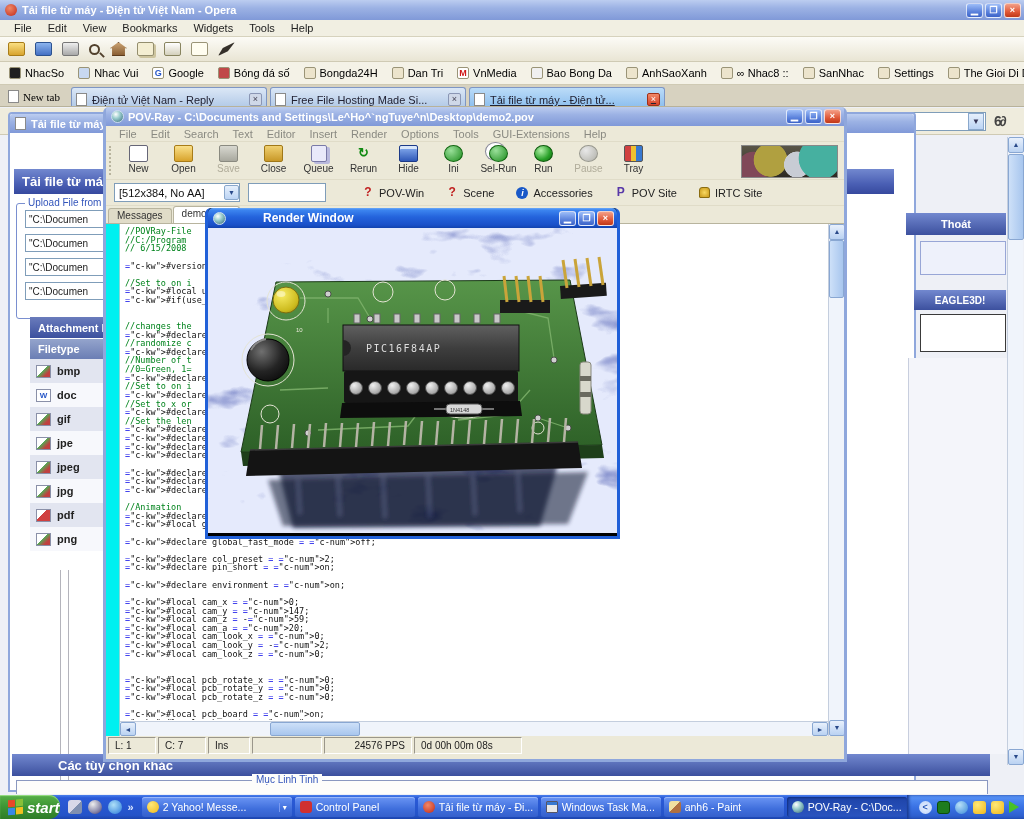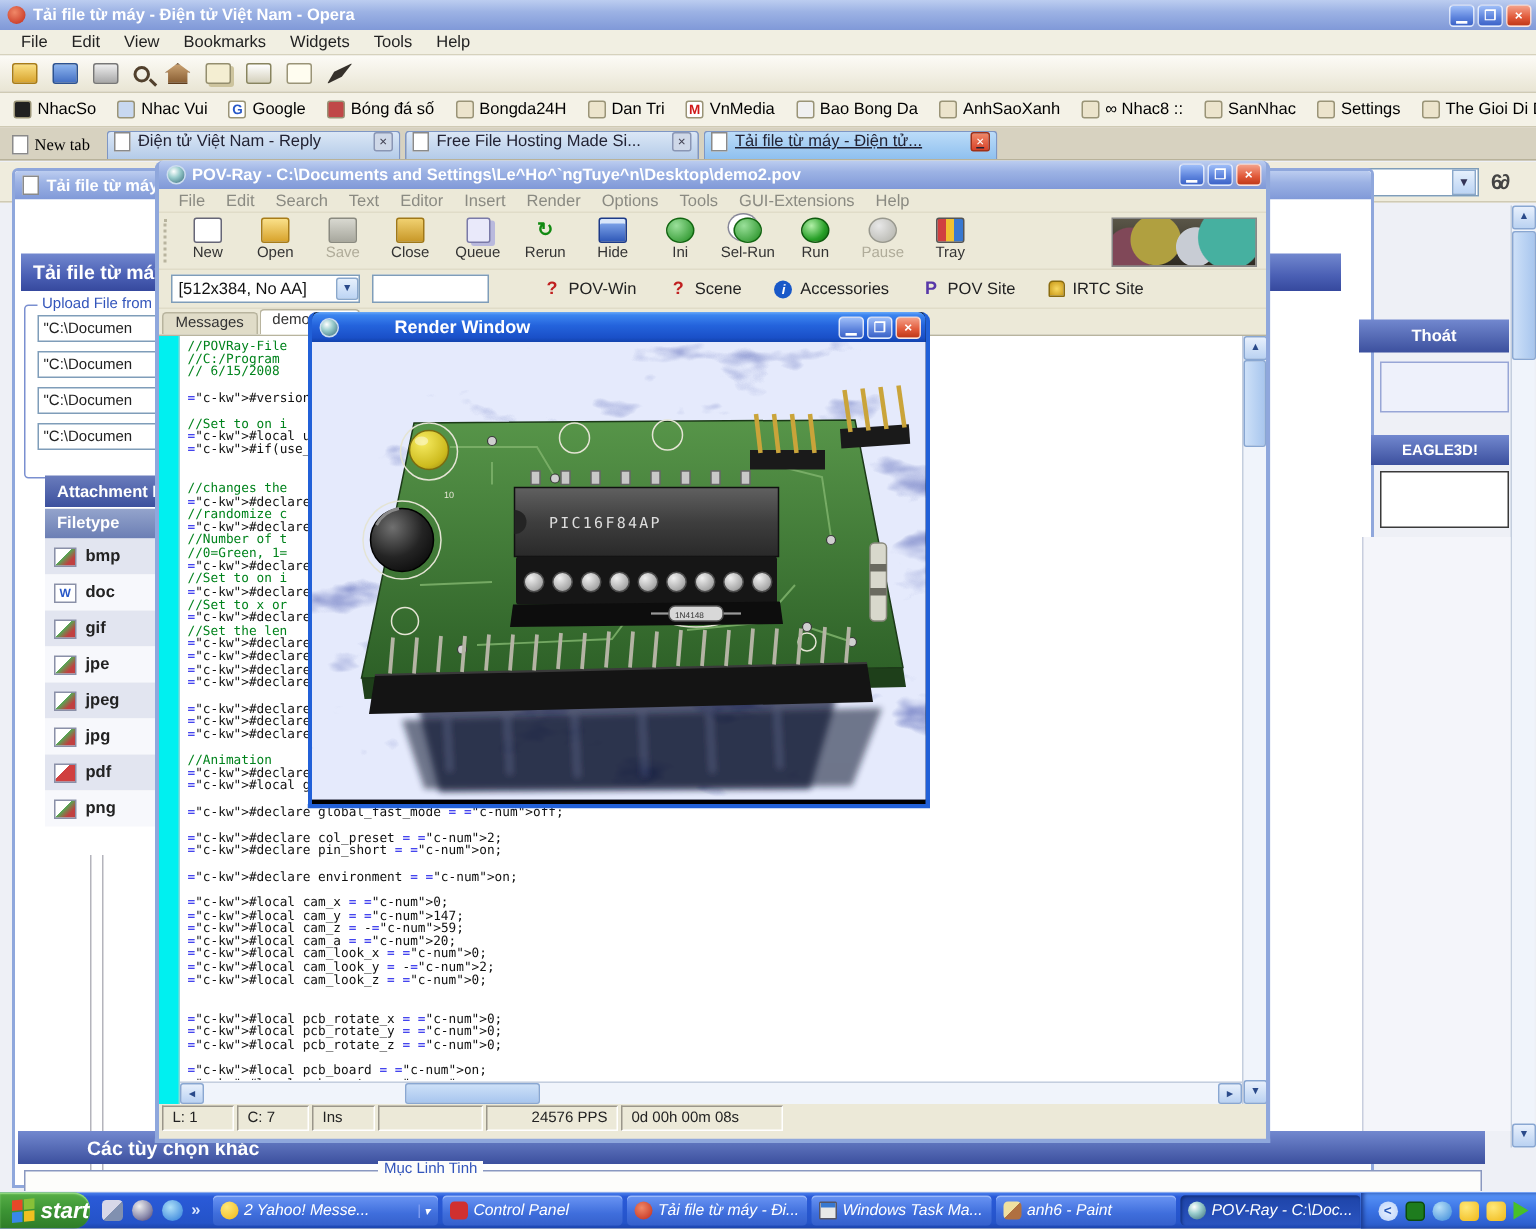--- a/index.html
+++ b/index.html
@@ -32,21 +32,21 @@
   [data-name="o-pages-icon"]{background:#f4eed2;border:1px solid #948e6e;box-shadow:2px 2px 0 #cdc49e;}
   [data-name="o-panels-icon"]{background:linear-gradient(#fff,#d4d0bc);border:1px solid #88845f;}
   [data-name="o-note-icon"]{background:#fffdf0;border:1px solid #9a9477;}
   [data-name="o-pen-icon"]{background:#35302a;clip-path:polygon(0 100%,28% 42%,100% 0,58% 66%);border:none;}
   #opera-bookmarks { height:23px; background:#f4f2e7; border-bottom:1px solid #cfcab4; display:flex; align-items:center; gap:4px; padding-left:4px; white-space:nowrap; overflow:hidden; }
   .bm { display:inline-flex; align-items:center; gap:4px; padding:1px 5px; }
   .bmico { width:12px; height:12px; border:1px solid #9a9477; border-radius:2px; font-size:9px; font-weight:bold; text-align:center; line-height:11px; overflow:hidden; }
   #opera-tabbar { height:22px; background:#d7d2c0; border-bottom:1px solid #b8b29a; display:flex; align-items:flex-end; padding-left:4px; gap:3px; }
   #newtab-btn { display:flex; align-items:center; gap:4px; padding:2px 8px 3px 4px;font-family:Liberation Serif, serif; }
   .pageico { display:inline-block; width:11px; height:13px; background:#fff; border:1px solid #8a8a8a; }
-  .otab { display:inline-flex; align-items:flex-start; gap:5px; width:196px; height:19px; padding:0 4px; border:1px solid #7e96c4; border-bottom:none; border-radius:3px 3px 0 0; background:linear-gradient(#dbe7f6,#b4cbe8); font-size:11px; color:#223; overflow:hidden; }
+  .otab { display:inline-flex; align-items:flex-end; gap:5px; width:196px; height:19px; padding:0 4px; border:1px solid #7e96c4; border-bottom:none; border-radius:3px 3px 0 0; background:linear-gradient(#dbe7f6,#b4cbe8); font-size:11px; color:#223; overflow:hidden; }
   .otab.active { background:linear-gradient(#bcdcf8,#8fc0ef);text-decoration:underline; }
   .otablabel { flex:1; white-space:nowrap; overflow:hidden; }
   .otabclose { width:13px; height:13px; border:1px solid #8a96b4; border-radius:2px; background:#cfd8e8; color:#445; font-size:9px; line-height:11px; text-align:center; }
   .otabclose.red { background:linear-gradient(#f08868,#d8432a); border-color:#a03018; color:#fff; }
 
   #opera-workspace { position:absolute; left:0; top:108px; width:1024px; height:687px; background:#eef0f6; overflow:hidden; }
   
   #addr-strip { left:0; top:0; width:1024px; height:27px; background:#efecdd; border-bottom:1px solid #cfcab4; }
   #search-box { left:860px; top:4px; width:126px; height:19px; background:#fff; border:1px solid #7f9db9; font-size:11px; color:#333; padding:2px 14px 0 4px; }
   #search-drop { left:968px; top:5px; width:16px; height:17px; text-align:center; color:#335; background:linear-gradient(#e6f0fc,#bcd4f4); border:1px solid #8aa8cc; font-size:8px; line-height:15px;}
@@ -144,21 +144,21 @@
   
   #taskbar { left:0; top:795px; width:1024px; height:24px; background:linear-gradient(180deg,#4a80ec 0%,#2a5ad8 12%,#2453c8 85%,#1c44ac 100%); z-index:100; display:flex; align-items:center; }
   #start-btn { width:86px; height:24px; border-radius:0 11px 11px 0; background:linear-gradient(180deg,#58b048 0%,#3c9434 50%,#2e7c28 100%); box-shadow:inset 0 1px 1px #9ce088; display:flex; align-items:center; gap:5px; padding-left:8px; color:#fff; font-weight:bold; font-style:italic; font-size:15px; }
   [data-name="windows-flag-icon"]{ width:7px; height:7px; background:#e84828; box-shadow:8px 0 0 #88c038,0 8px 0 #3888e8,8px 8px 0 #f0c020; transform:skewY(-6deg) translateY(-4px); margin-right:7px; }
   #quick-launch { display:flex; align-items:center; gap:6px; padding:0 8px; }
   .qlico { width:14px; height:14px; border-radius:3px; }
   [data-name="desktop-quick-icon"]{ background:linear-gradient(135deg,#d8d8e8 50%,#8090b0 50%); }
   [data-name="povray-quick-icon"]{ background:radial-gradient(circle at 35% 30%,#eee,#88a 60%,#436); border-radius:50%; }
   [data-name="ie-quick-icon"]{ background:radial-gradient(circle at 40% 35%,#aee0f8,#2878d8); border-radius:50%; }
   #ql-chevron { color:#dce8ff; font-weight:bold; }
-  #tasks { display:flex; align-items:flex-end; gap:3px; flex:1;font-style:italic; }
+  #tasks { display:flex; align-items:flex-end; gap:3px; flex:1; }
   .task { height:20px; border-radius:3px; background:linear-gradient(180deg,#6a95f4,#3f6edc 60%,#3560cc); box-shadow:inset 0 1px 0 #9ab8f8; display:flex; align-items:center; gap:4px; padding:0 5px; color:#fff; font-size:10.5px; white-space:nowrap; overflow:hidden; width:120px; }
   .task.pressed { background:linear-gradient(180deg,#1e44a8,#2a54c0); box-shadow:inset 1px 1px 2px #12307e; }
   .tico { flex:none; width:12px; height:12px; border-radius:3px; }
   [data-name="yahoo-smiley-icon"],[data-name="smiley-icon"],[data-name="smiley2-icon"]{ background:radial-gradient(circle at 35% 30%,#ffe878,#f0b818); border-radius:50%; }
   [data-name="control-panel-icon"]{ background:#d03030; }
   [data-name="opera-page-icon"]{ background:radial-gradient(circle at 40% 35%,#f08868,#c02818); border-radius:50%; }
   [data-name="task-manager-icon"]{ background:#e8e8e8; border:1px solid #556; box-shadow:inset 0 3px 0 #3878d0; border-radius:1px; }
   [data-name="paint-icon"]{ background:linear-gradient(135deg,#f0e0a0 50%,#b07040 50%); }
   [data-name="povray-task-icon"]{ background:radial-gradient(circle at 35% 30%,#fff,#9cc 40%,#367); border-radius:50%; }
   .tdd { margin-left:auto; font-size:8px; padding-left:3px; border-left:1px solid #7a9af0; }

